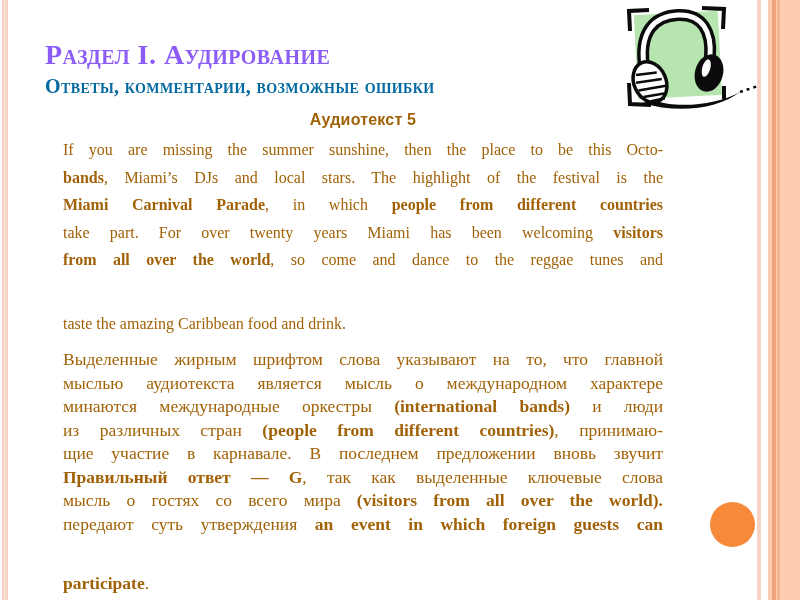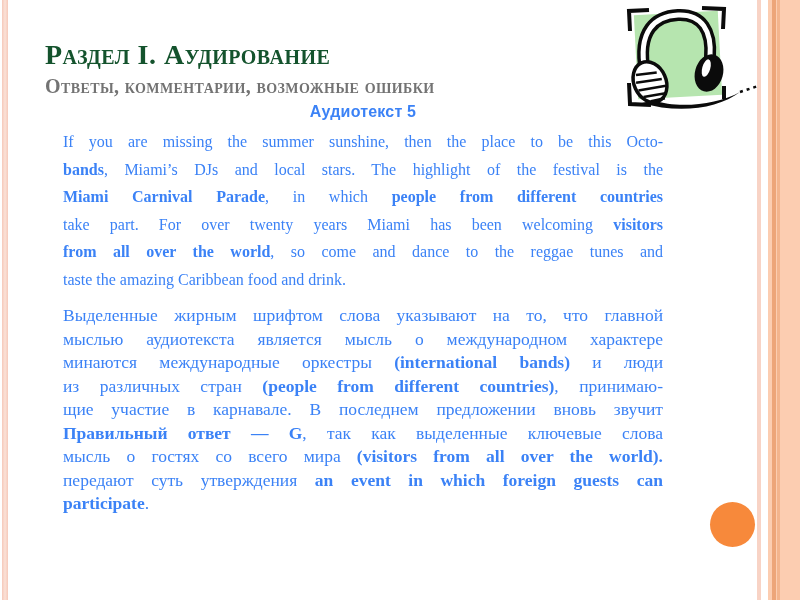--- a/index.html
+++ b/index.html
@@ -46,54 +46,54 @@
     font-size: 20px;
     letter-spacing: 0.4px;
     line-height: 24px;
   }
 
   
   .clipart { position: absolute; left: 616px; top: 0px; width: 145px; height: 120px; }
 
   
   .textblock {
-    position: absolute; left: 63px; top: 103px; width: 600px;
-    color: #3b82f6;
+    position: absolute; left: 63px; top: 111px; width: 600px;
+    color: #a16207;
   }
   .tb-heading {
     font-family: "Liberation Sans", sans-serif;
     font-weight: bold;
     font-size: 16px;
     text-align: center;
     margin-bottom: 7px;
     letter-spacing: 0.2px;
   }
   .line { text-align: justify; text-align-last: justify; white-space: normal; }
-  .line.last { text-align-last: left; }
+  .line.last { text-align-last: left; margin-top: 36px; }
   .b { font-weight: bold; }
   .para-en { font-size: 16px;   line-height: 27.5px; }
   .para-ru { font-size: 17.5px; line-height: 23.5px; margin-top: 11px; }
 </style>
 </head>
 <body>
 
 <div class="slide">
 
   <div class="left-stripe"></div>
   <div class="right-stripes">
     <div class="rs-pink"></div>
     <div class="rs-peach"></div>
     <div class="rs-dark1"></div>
     <div class="rs-dark2"></div>
   </div>
   <div class="accent-circle" id="accent-circle" style="background: rgb(247, 137, 59);"></div>
 
   <div class="header">
-    <h1 class="slide-title" id="slide-title" style="color: #14532d;">Раздел I. Аудирование</h1>
-    <h2 class="slide-subtitle" id="slide-subtitle" style="color: #737373;">Ответы, комментарии, возможные ошибки</h2>
+    <h1 class="slide-title" id="slide-title" style="color: #8b5cf6;">Раздел I. Аудирование</h1>
+    <h2 class="slide-subtitle" id="slide-subtitle" style="color: #0369a1;">Ответы, комментарии, возможные ошибки</h2>
   </div>
 
   <div class="clipart">
     <svg width="145" height="120" viewBox="0 0 145 120" xmlns="http://www.w3.org/2000/svg">
 
       <rect x="20" y="13" width="84" height="84" fill="#b6e5af" transform="rotate(-3 62 55)"></rect>
 
       <g fill="none" stroke="#0b0b0b" stroke-width="4">
         <path d="M 33 10 L 13 11 L 14 31"></path>
         <path d="M 86 8 L 108 9 L 107 29"></path>

